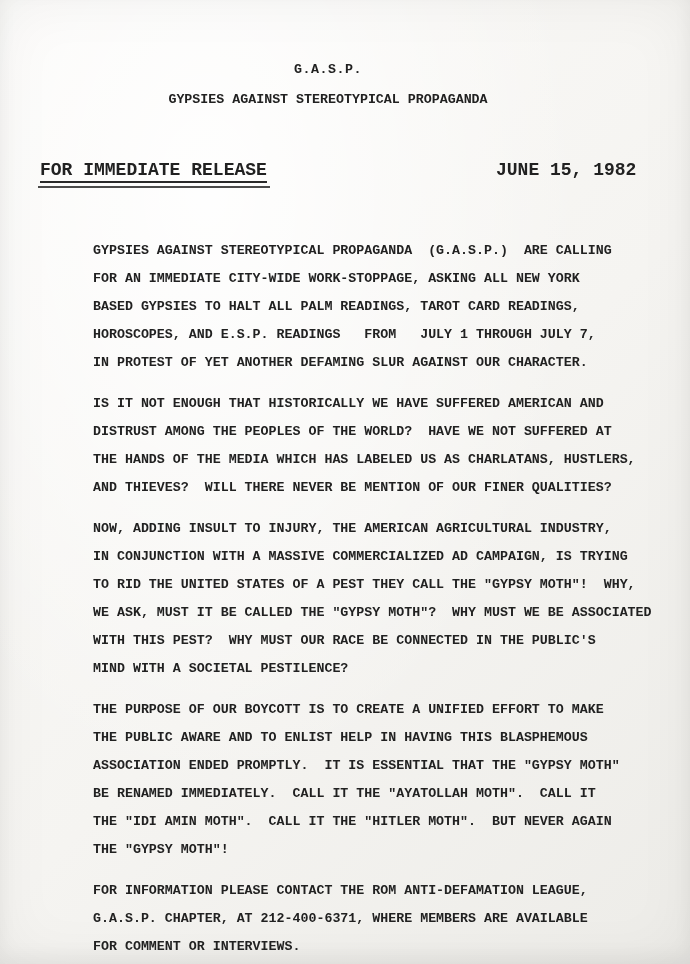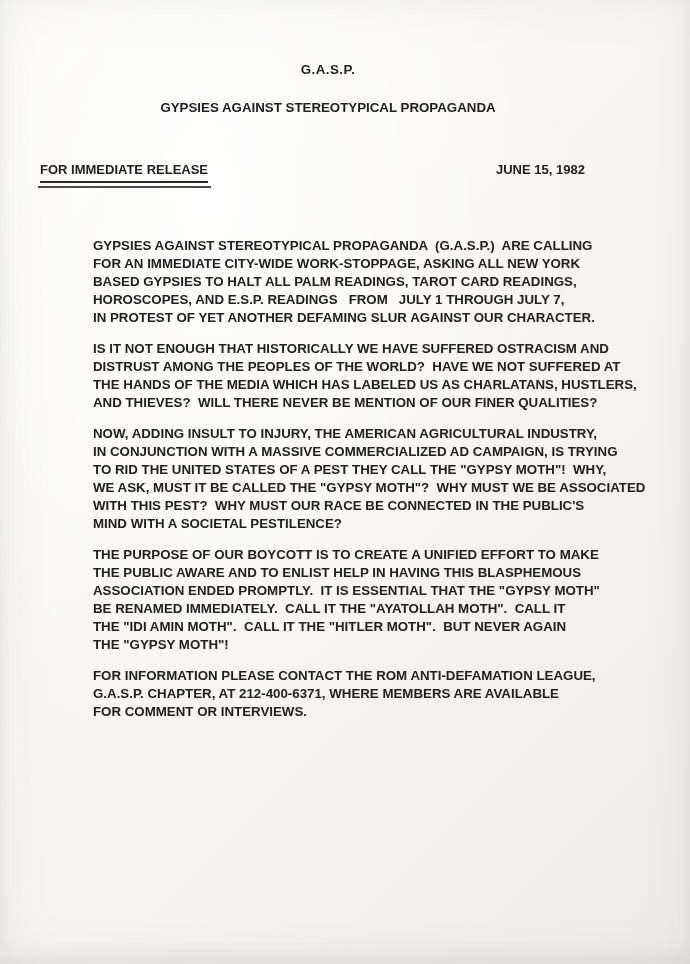--- a/index.html
+++ b/index.html
@@ -9,48 +9,48 @@
   }
   .paper {
     position: relative;
     width: 690px;
     height: 964px;
     margin: 0 auto;
     background:
       radial-gradient(ellipse at 30% 20%, rgba(255,255,255,0.9) 0%, rgba(255,255,255,0) 55%),
       linear-gradient(135deg, #fbfaf8 0%, #f5f4f1 55%, #edece8 100%);
     box-shadow: inset 0 0 60px rgba(0,0,0,0.05), inset 0 -8px 18px rgba(0,0,0,0.05);
-    font-family: Liberation Sans, sans-serif;
+    font-family: Liberation Mono, monospace;
     font-weight: 700;
     color: #212121;
     overflow: hidden;
   }
   .masthead {
     position: absolute;
     top: 62px;
     left: 0;
     right: 34px;
     text-align: center;
   }
   .acronym {
     font-size: 13.3px;
     line-height: 16px;
     letter-spacing: 0.5px;
   }
   .orgname {
-    margin-top: 22px;
+    margin-top: 14px;
     font-size: 13.3px;
     line-height: 16px;
   }
   .release-row {
     position: absolute;
     top: 162px;
     left: 40px;
     right: 0;
-    font-size: 13px;
+    font-size: 18px;
     line-height: 16px;
   }
   .release-label {
     display: inline-block;
     position: relative;
     padding-bottom: 3px;
     border-bottom: 2px solid #2a2a2a;
   }
   .release-label::after {
     content: "";
@@ -70,21 +70,21 @@
   .doc-body {
     position: absolute;
     top: 237px;
     left: 93px;
     right: 10px;
   }
   .doc-body p {
     margin: 0 0 13px 0;
     white-space: pre;
     font-size: 13.3px;
-    line-height: 18px;
+    line-height: 28px;
   }
 </style>
 </head>
 <body>
 
 <div class="paper" style="color: rgb(33, 33, 33);">
 
   <header class="masthead">
     <div class="acronym">G.A.S.P.</div>
     <div class="orgname">GYPSIES AGAINST STEREOTYPICAL PROPAGANDA</div>
@@ -94,21 +94,21 @@
     <span class="release-label">FOR IMMEDIATE RELEASE</span>
     <span class="release-date">JUNE 15, 1982</span>
   </div>
 
   <main class="doc-body">
     <p>GYPSIES AGAINST STEREOTYPICAL PROPAGANDA  (G.A.S.P.)  ARE CALLING
 FOR AN IMMEDIATE CITY-WIDE WORK-STOPPAGE, ASKING ALL NEW YORK
 BASED GYPSIES TO HALT ALL PALM READINGS, TAROT CARD READINGS,
 HOROSCOPES, AND E.S.P. READINGS   FROM   JULY 1 THROUGH JULY 7,
 IN PROTEST OF YET ANOTHER DEFAMING SLUR AGAINST OUR CHARACTER.</p>
-    <p>IS IT NOT ENOUGH THAT HISTORICALLY WE HAVE SUFFERED OSTRACISM AND
+    <p>IS IT NOT ENOUGH THAT HISTORICALLY WE HAVE SUFFERED AMERICAN AND
 DISTRUST AMONG THE PEOPLES OF THE WORLD?  HAVE WE NOT SUFFERED AT
 THE HANDS OF THE MEDIA WHICH HAS LABELED US AS CHARLATANS, HUSTLERS,
 AND THIEVES?  WILL THERE NEVER BE MENTION OF OUR FINER QUALITIES?</p>
     <p>NOW, ADDING INSULT TO INJURY, THE AMERICAN AGRICULTURAL INDUSTRY,
 IN CONJUNCTION WITH A MASSIVE COMMERCIALIZED AD CAMPAIGN, IS TRYING
 TO RID THE UNITED STATES OF A PEST THEY CALL THE "GYPSY MOTH"!  WHY,
 WE ASK, MUST IT BE CALLED THE "GYPSY MOTH"?  WHY MUST WE BE ASSOCIATED
 WITH THIS PEST?  WHY MUST OUR RACE BE CONNECTED IN THE PUBLIC'S
 MIND WITH A SOCIETAL PESTILENCE?</p>
     <p>THE PURPOSE OF OUR BOYCOTT IS TO CREATE A UNIFIED EFFORT TO MAKE

